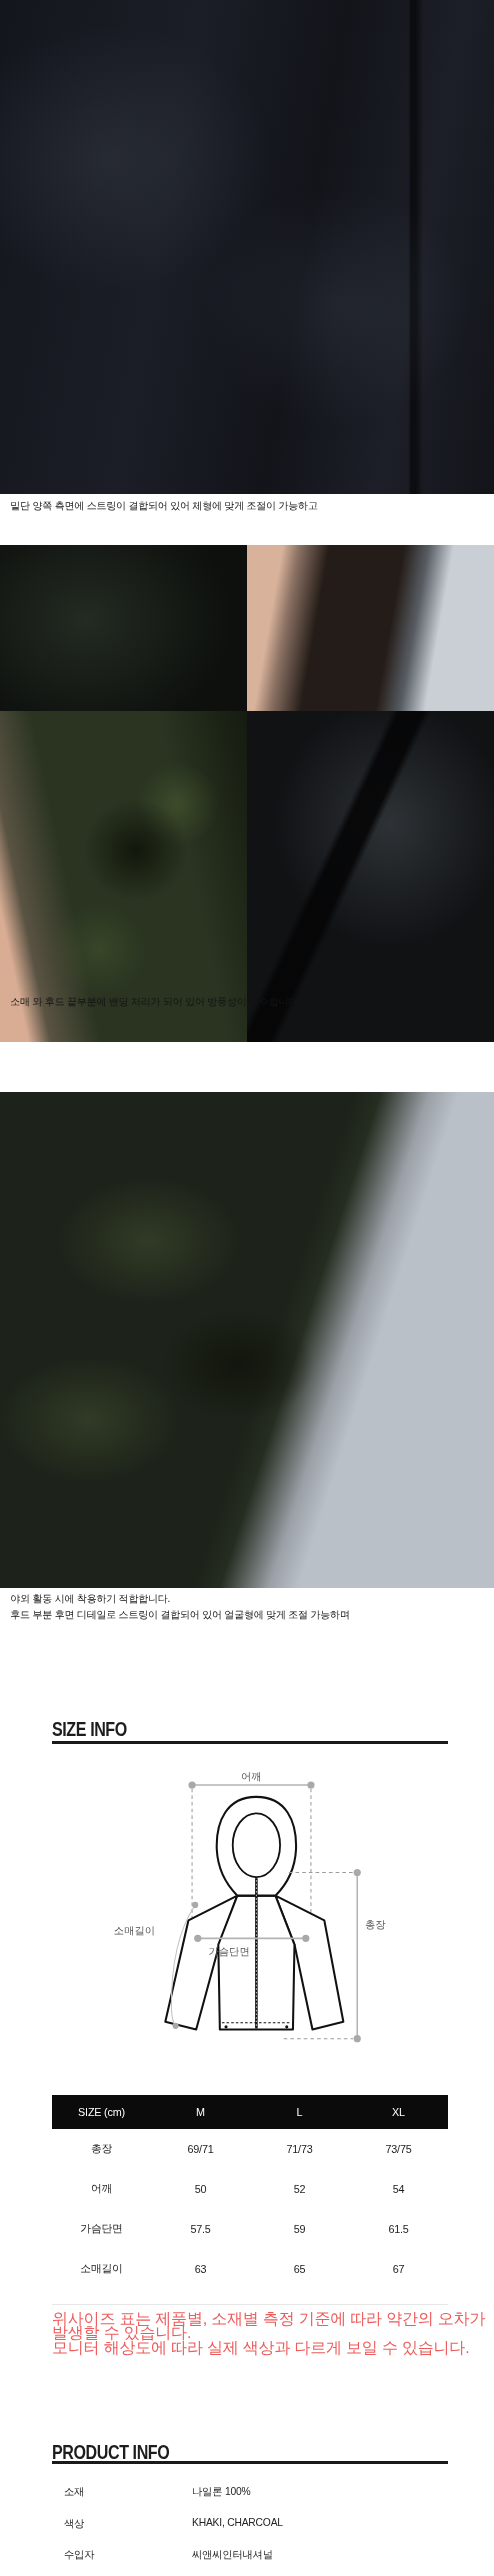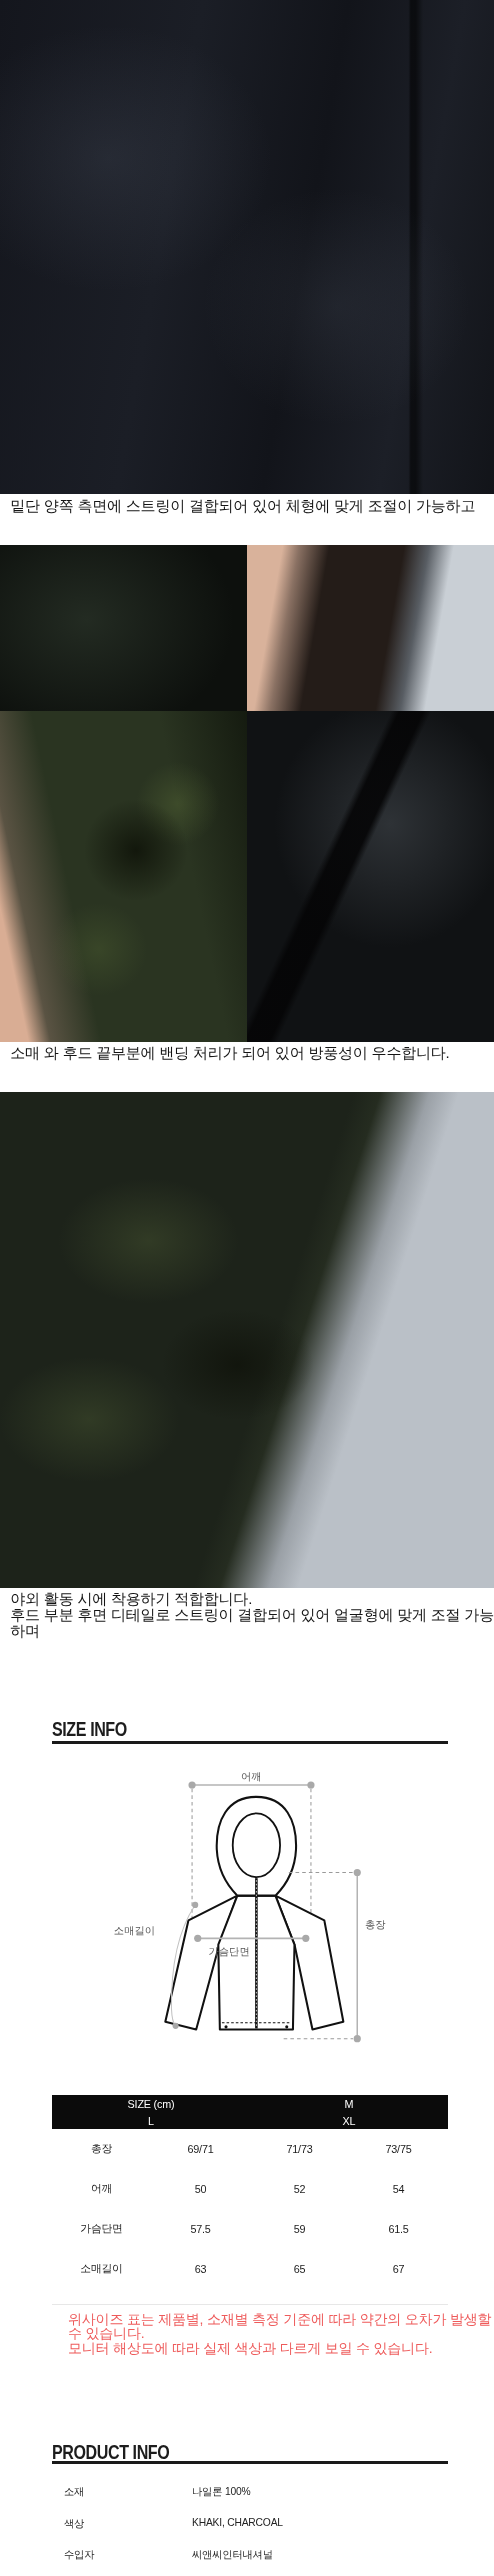--- a/index.html
+++ b/index.html
@@ -26,39 +26,39 @@
   #ph-hood-dark{left:247px;top:711px;height:331px;background:
     linear-gradient(115deg, transparent 0 36%, rgba(5,5,6,.9) 38% 44%, transparent 46%),
     radial-gradient(60% 48% at 58% 34%, #2e3236 0%, #101214 78%)}
   #ph-hood-back{top:1092px;height:496px;background:
     radial-gradient(26% 18% at 30% 30%, rgba(110,130,70,.25), transparent 70%),
     radial-gradient(22% 16% at 48% 55%, rgba(15,18,10,.8), transparent 70%),
     radial-gradient(26% 18% at 18% 66%, rgba(100,120,65,.28), transparent 70%),
     linear-gradient(108deg,#1d231a 0 54%,#252c20 58%,#9aa0a6 65.5%,#bac0c7 70% 100%)}
 
   
-  .desc{position:absolute;left:10.3px;font-size:15px;line-height:16px;color:#141414;letter-spacing:-0.2px}
-  #d1{top:498px}#d2{top:1045px}#d3{top:1591px}
+  .desc{position:absolute;left:10.3px;font-size:10px;line-height:16px;color:#141414;letter-spacing:-0.2px}
+  #d1{top:498px}#d2{top:994px}#d3{top:1591px}
 
   
   .sec-head{position:absolute;left:52px;font-size:19.6px;font-weight:700;letter-spacing:-0.5px;color:#1d1d1d;
             transform:scaleX(.82);transform-origin:left center;white-space:nowrap}
   .sec-rule{position:absolute;left:52px;width:396px;height:2.6px;background:#1a1a1a}
   .divider{position:absolute;left:52px;width:396px;height:0.5px;background:#e7e7e7}
 
   
   #size-svg{position:absolute;left:93px;top:1767px}
   #size-svg text{font-family:"Liberation Sans","DejaVu Sans",sans-serif;font-size:20px;fill:#555}
 
   
   .stable{position:absolute;left:52px;width:396px;font-size:10.8px}
-  .sthead{display:grid;grid-template-columns:1fr 1fr;align-items:center;height:34px;background:#0b0b0b;color:#fff}
+  .sthead{display:grid;grid-template-columns:1fr 1fr 1fr 1fr;align-items:center;height:34px;background:#0b0b0b;color:#fff}
   .strow{display:grid;grid-template-columns:1fr 1fr 1fr 1fr;align-items:center;height:40px;color:#1c1c1c}
   .stable div{text-align:center;letter-spacing:-0.2px}
-  .size-note{position:absolute;left:68px;font-size:14px;line-height:14.4px;letter-spacing:-0.2px}
+  .size-note{position:absolute;left:52px;font-size:16px;line-height:14.4px;letter-spacing:-0.2px}
 
   
   .pi-row{position:absolute;font-size:10.3px;color:#232323;letter-spacing:-0.2px}
   .pi-row .lab{position:absolute;left:64px;width:103px;white-space:nowrap}
   .pi-row .val{position:absolute;left:192px;width:268px;white-space:nowrap}
 </style>
 </head>
 <body>
 
 <div id="page">

